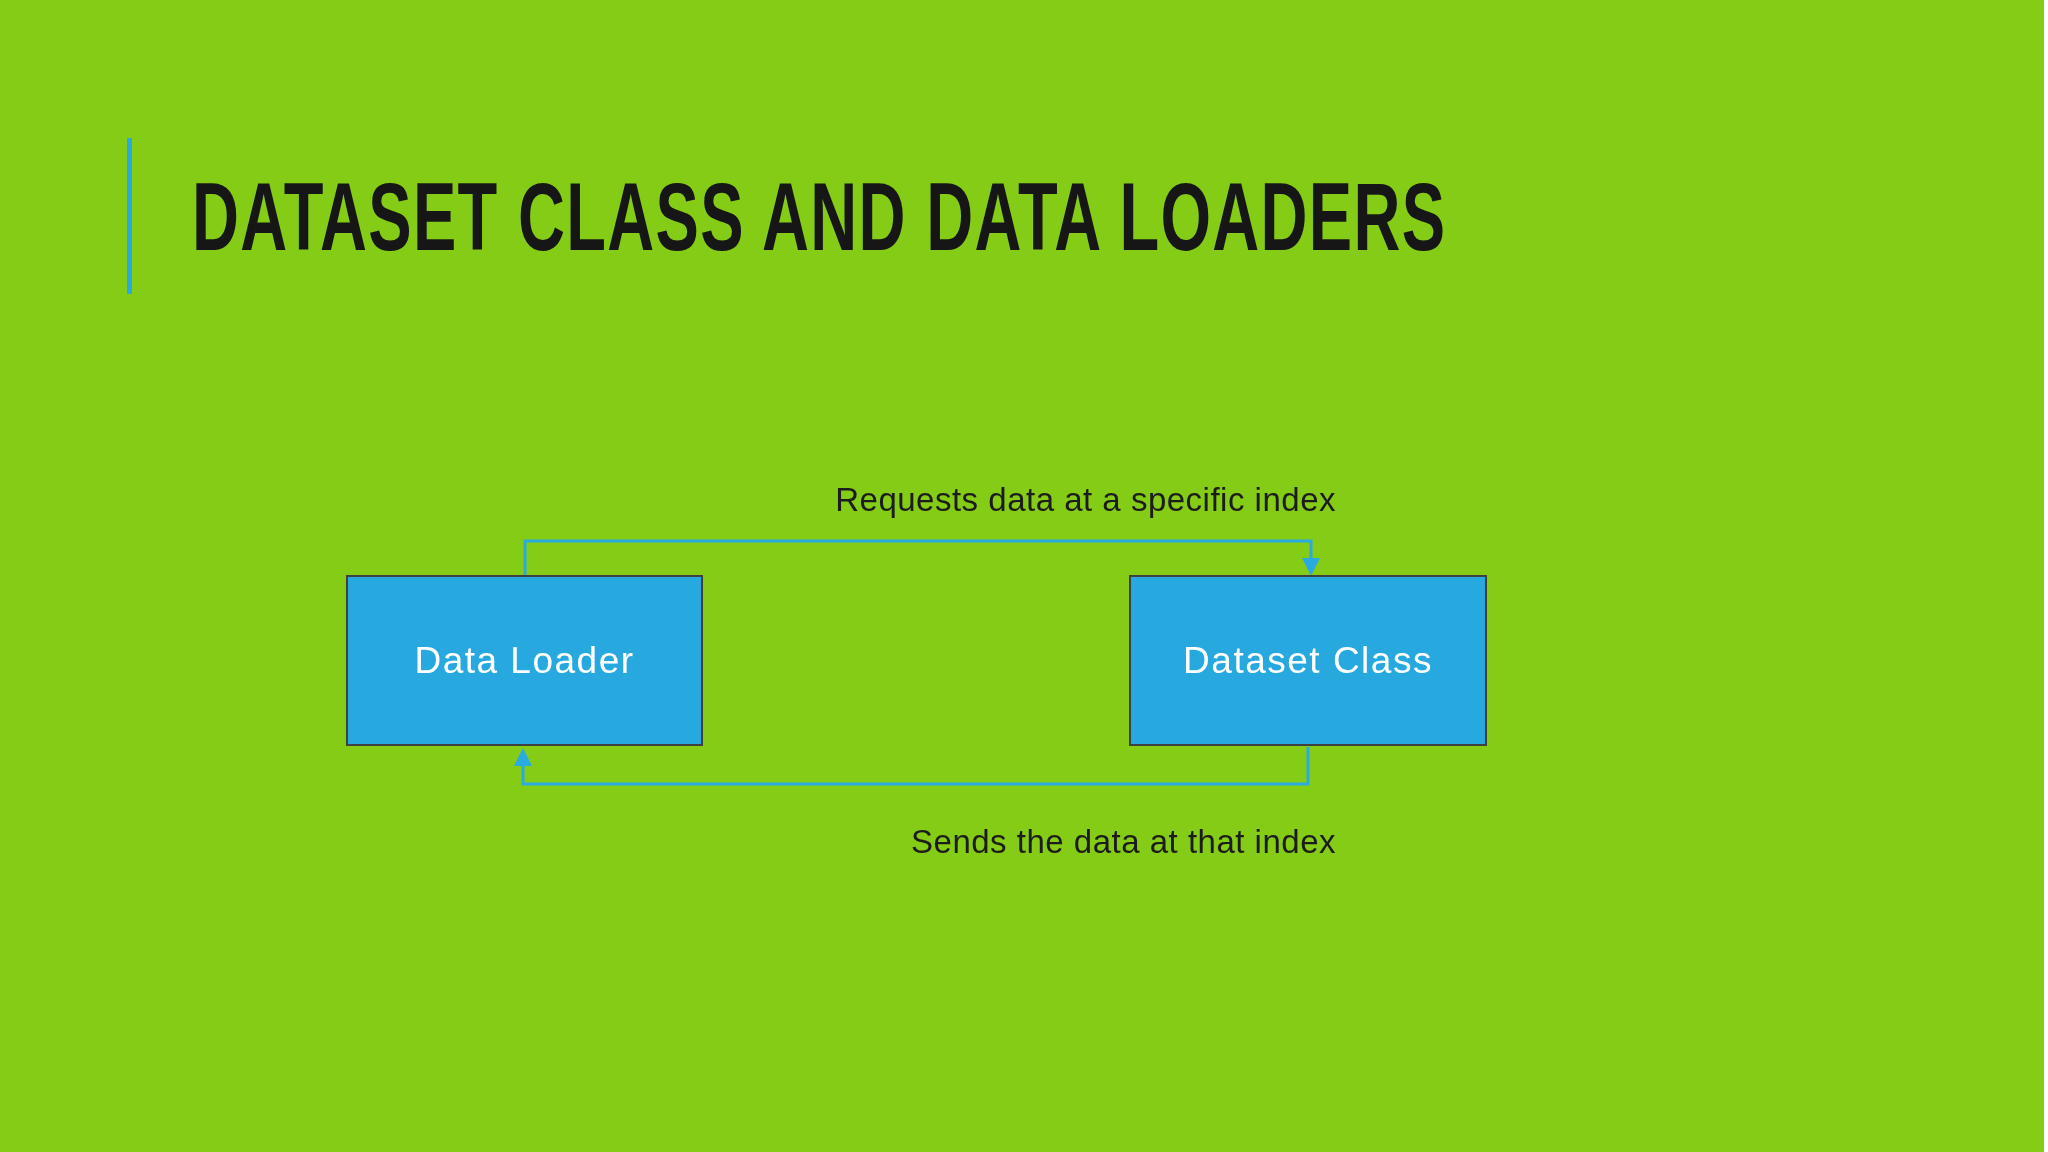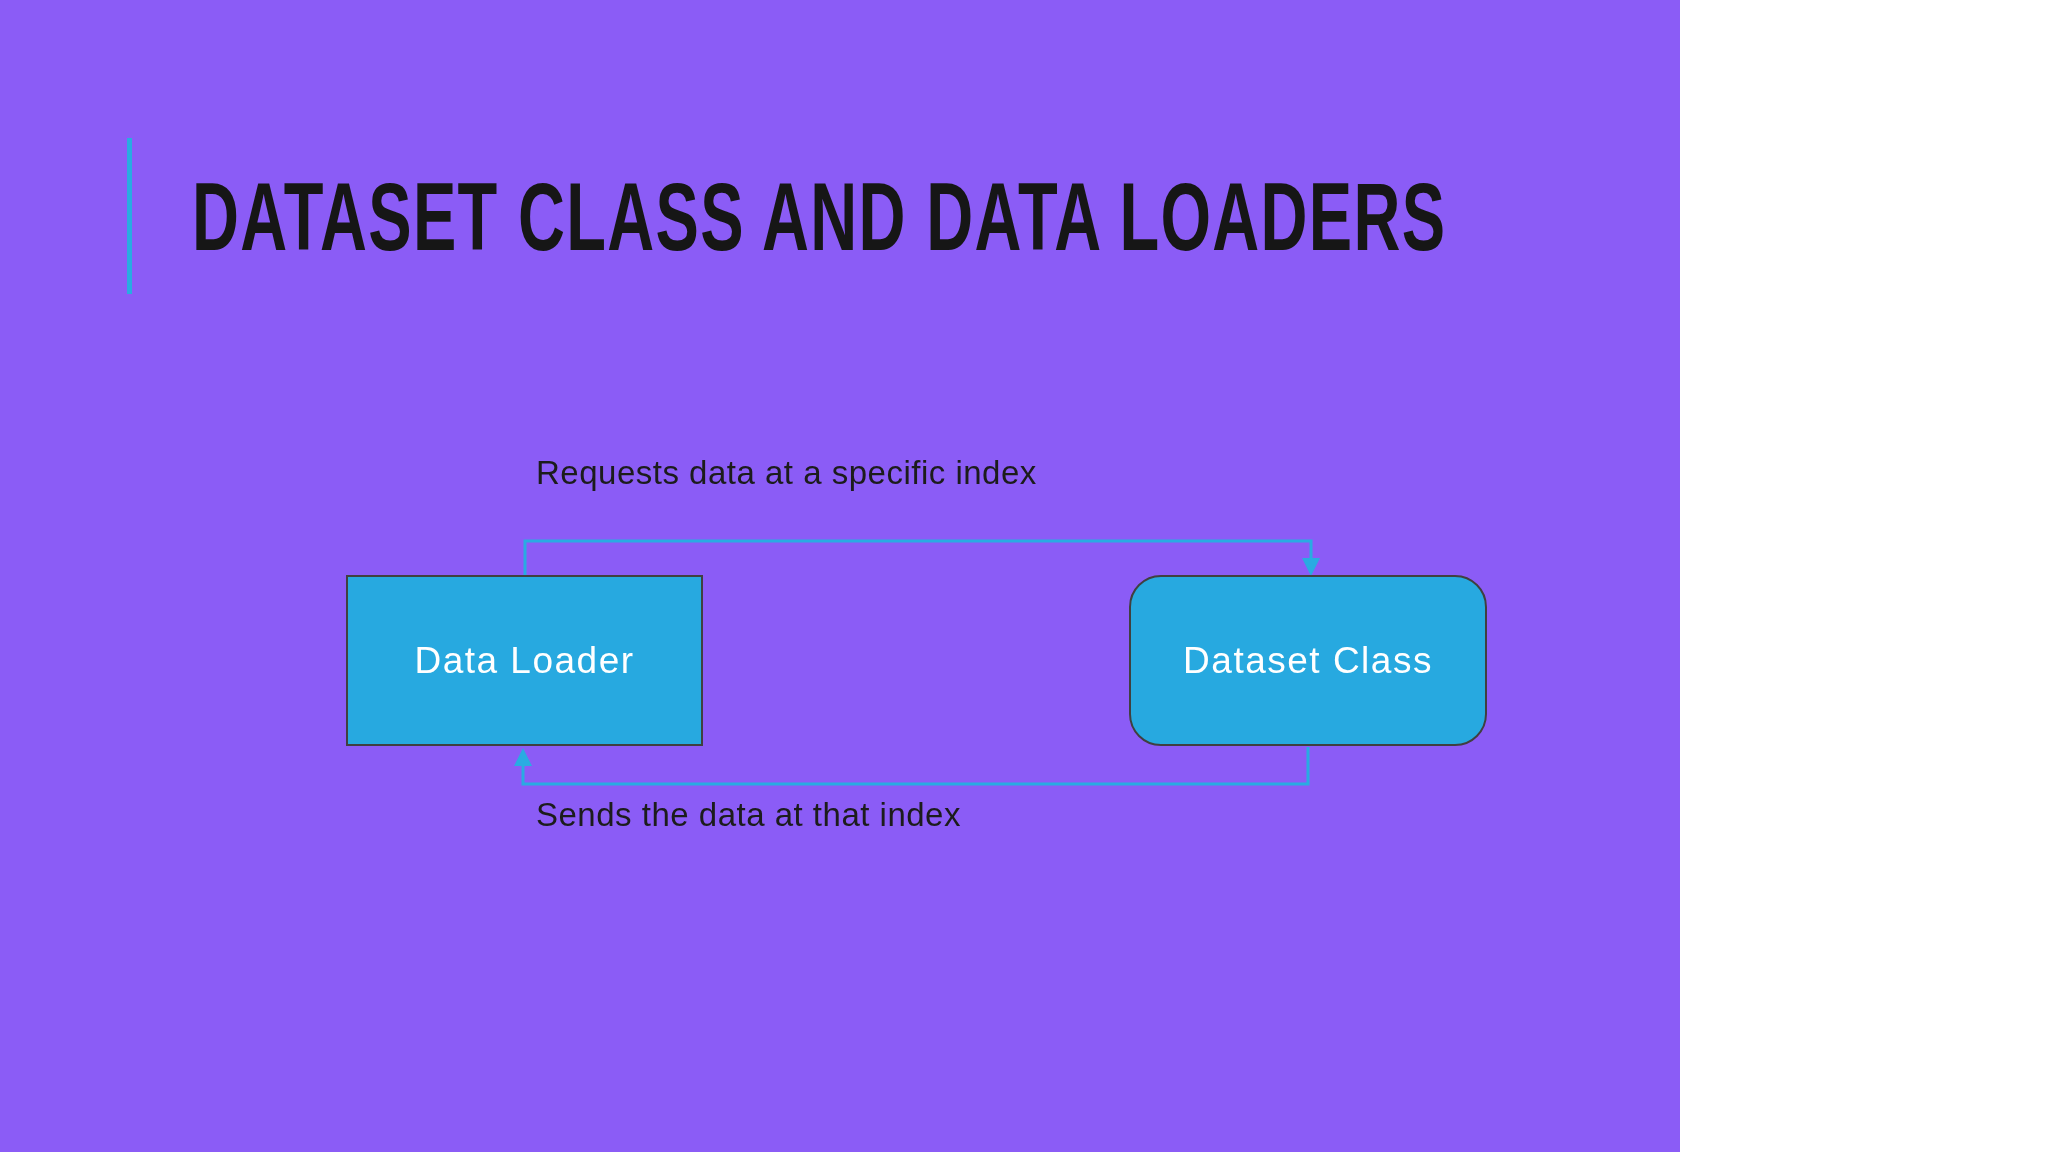--- a/index.html
+++ b/index.html
@@ -1,20 +1,20 @@
 <!DOCTYPE html>
 <html><head>
 <meta charset="utf-8">
 <style>
   html, body { margin: 0; padding: 0; background: #ffffff; }
   .slide {
     position: relative;
-    width: 1680px;
+    width: 2044px;
     height: 1152px;
-    background: #8b5cf6;
+    background: #84cc16;
     overflow: hidden;
     font-family: "Liberation Sans", sans-serif;
     text-decoration: underline;
   }
   .accent-bar {
     position: absolute;
     left: 127px;
     top: 138px;
     width: 5px;
     height: 156px;
@@ -31,26 +31,27 @@
     letter-spacing: 2px;
     color: #161616;
     white-space: nowrap;
     transform: scaleX(0.67);
     transform-origin: left top;
   }
   .flow-label {
     position: absolute;
     left: 536px;
     width: 800px;
-    text-align: left;
+    text-align: right;
     font-size: 33px;
     line-height: 1;
     letter-spacing: 0.5px;
     color: #1c1c1c;
     white-space: nowrap;
+    margin-top: 27px;
   }
   .flow-label.top { top: 456px; }
   .flow-label.bottom { top: 798px; }
   .connectors {
     position: absolute;
     left: 0;
     top: 0;
     width: 2048px;
     height: 1152px;
   }
@@ -63,21 +64,21 @@
     box-sizing: border-box;
     display: flex;
     align-items: center;
     justify-content: center;
     color: #ffffff;
     font-size: 37px;
     letter-spacing: 1.5px;
     white-space: nowrap;
   }
   .node-left  { left: 346px;  width: 357px; }
-  .node-right { left: 1129px; width: 358px; border-radius: 32px; }
+  .node-right { left: 1129px; width: 358px; }
 </style>
 </head>
 <body>
 
 <div class="slide">
 
   <div class="accent-bar"></div>
 
   <h1 class="title">DATASET CLASS AND DATA LOADERS</h1>
 

